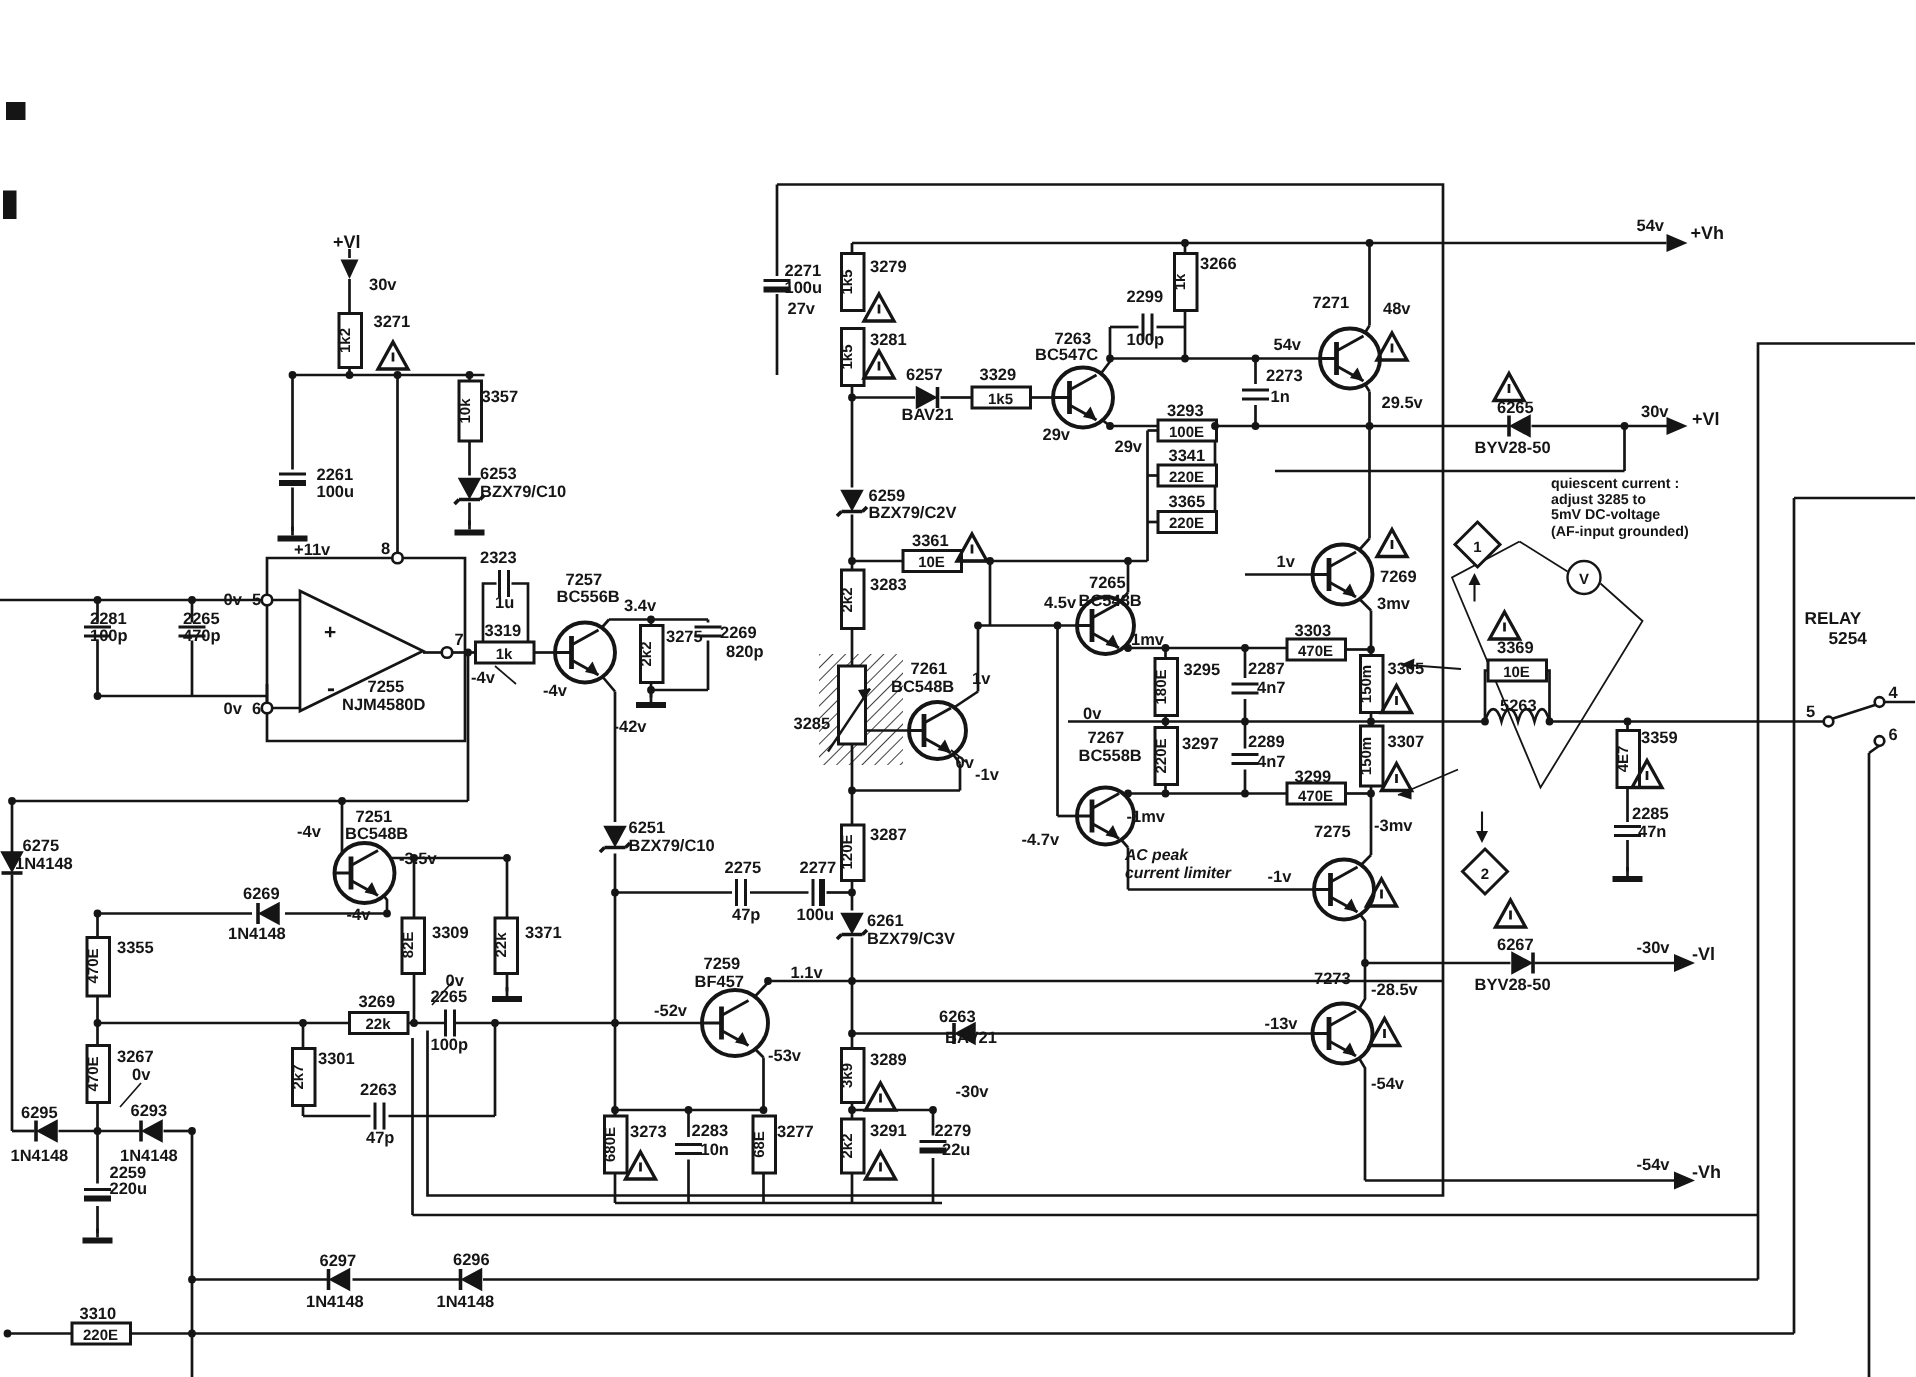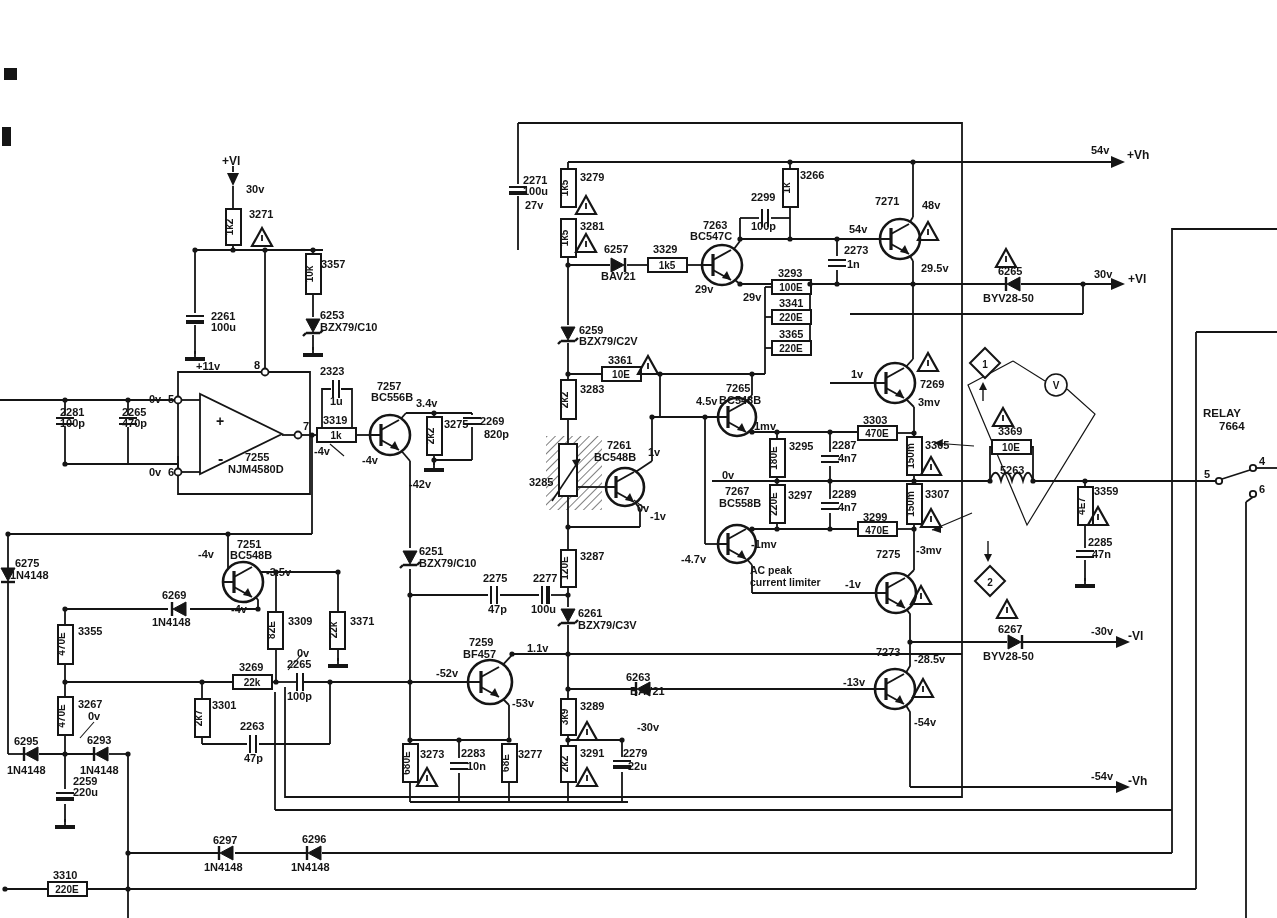--- a/index.html
+++ b/index.html
@@ -749,23 +749,29 @@
         <text x="1094" y="463" font-size="11" font-weight="700">3359</text>
         <text x="1085" y="474" font-size="10" font-weight="700" text-anchor="middle" transform="rotate(-90 1085 474)">4E7</text>
         <text x="1088" y="514" font-size="11" font-weight="700">2285</text>
         <text x="1092" y="526" font-size="11" font-weight="700">47n</text>
         <text x="1204" y="446" font-size="11" font-weight="700">5</text>
         <text x="1259" y="433" font-size="11" font-weight="700">4</text>
         <text x="1259" y="461" font-size="11" font-weight="700">6</text>
       </g>
   </svg>
 
+  <div class="ov note" style="left:1034px;top:286px;">
+    <span style="display:block">quiescent current :</span>
+    <span style="display:block">adjust 3285 to</span>
+    <span style="display:block">5mV DC-voltage</span>
+    <span style="display:block">(AF-input grounded)</span>
+  </div>
 
   <div class="ov relaytag" style="left:1203px;top:375px;">
     <span style="display:block">RELAY</span>
-    <span class="num">7664</span>
+    <span class="num">5254</span>
   </div>
 
-  <div class="ov acpeak" style="left:750px;top:532px;">
+  <div class="ov acpeak" style="left:750px;top:532px;font-style:italic;">
     <span style="display:block">AC peak</span>
     <span style="display:block">current limiter</span>
   </div>
 </div>
 
 </body></html>

